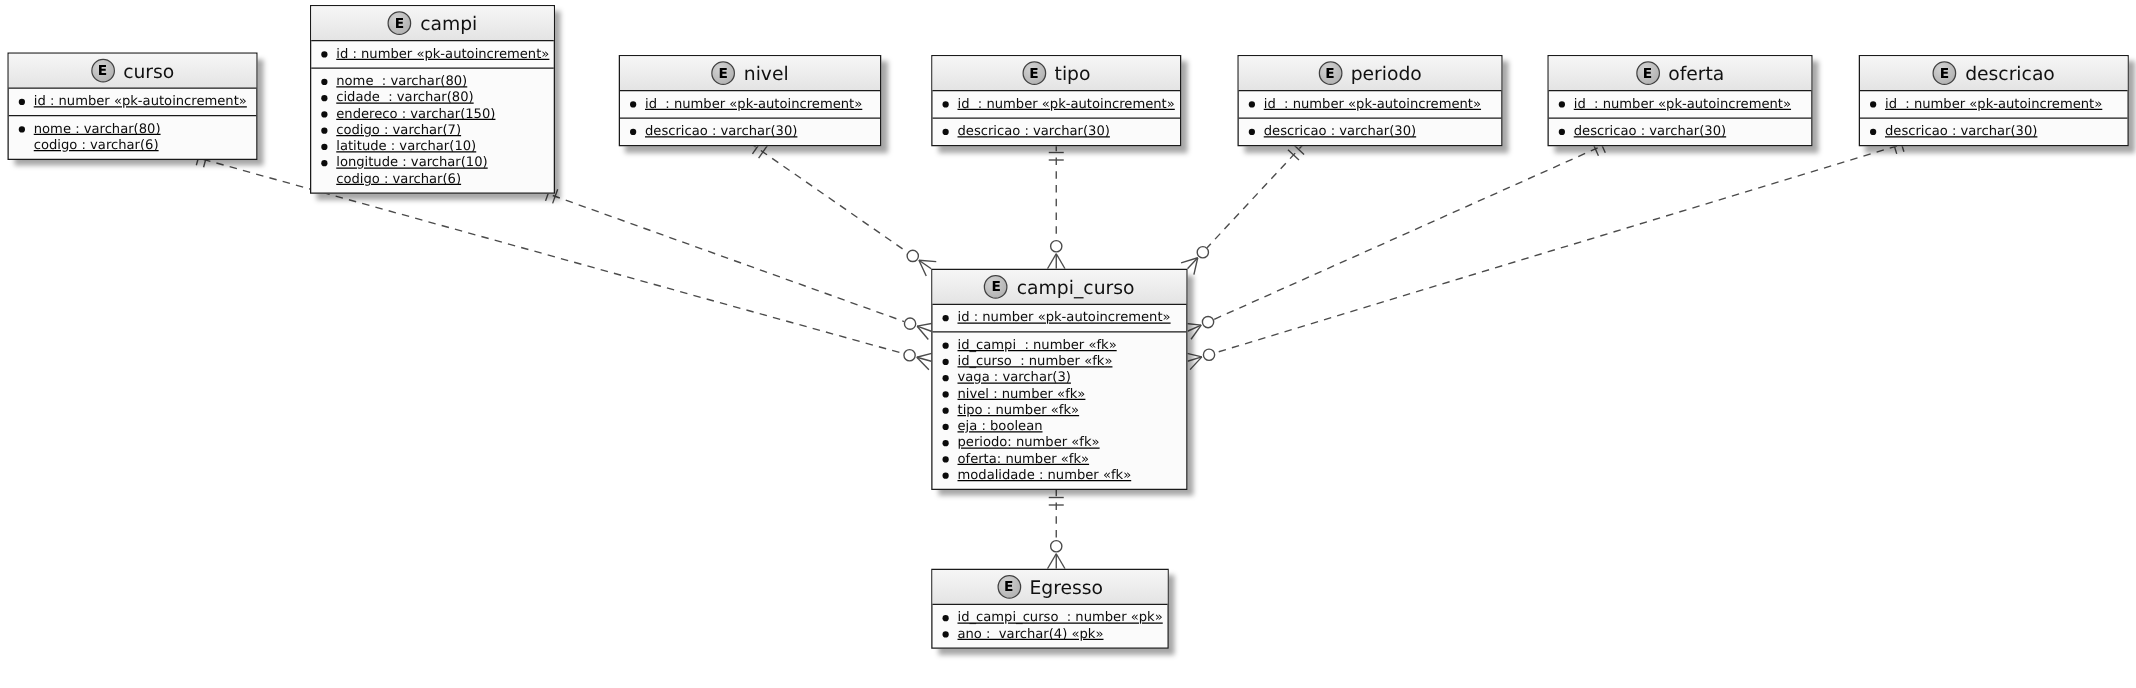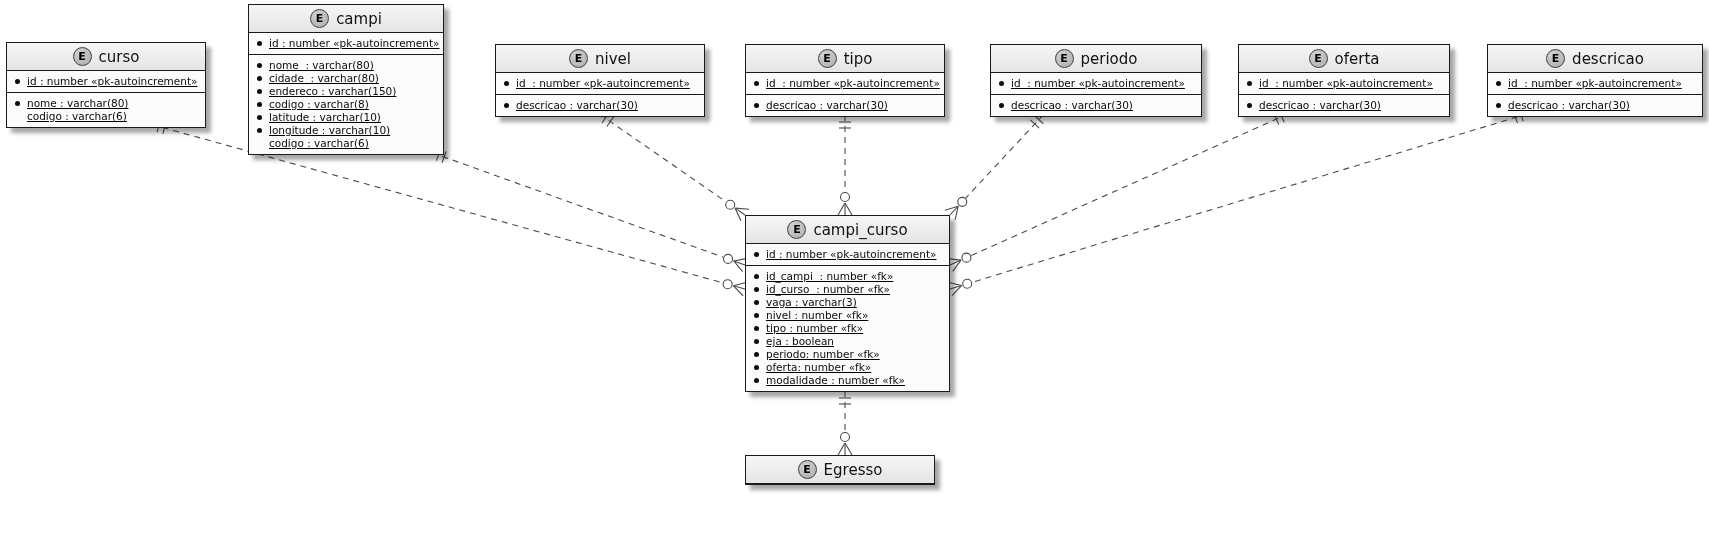--- a/index.html
+++ b/index.html
@@ -158,21 +158,21 @@
         <div class="attr">
           <span class="bullet"></span>
           <span class="attr-text">cidade  : varchar(80)</span>
         </div>
         <div class="attr">
           <span class="bullet"></span>
           <span class="attr-text">endereco : varchar(150)</span>
         </div>
         <div class="attr">
           <span class="bullet"></span>
-          <span class="attr-text">codigo : varchar(8)</span>
+          <span class="attr-text">codigo : varchar(7)</span>
         </div>
         <div class="attr">
           <span class="bullet"></span>
           <span class="attr-text">latitude : varchar(10)</span>
         </div>
         <div class="attr">
           <span class="bullet"></span>
           <span class="attr-text">longitude : varchar(10)</span>
         </div>
         <div class="attr">
@@ -318,15 +318,25 @@
         <div class="attr">
           <span class="bullet"></span>
           <span class="attr-text">modalidade : number «fk»</span>
         </div>
       </div>
     </div>
     <div class="entity" style="left: 745px; top: 455px; width: 190px;">
       <div class="ent-header">
         <span class="spot">E</span>
         <span class="ent-name">Egresso</span>
+      </div>
+      <div class="ent-sec">
+        <div class="attr">
+          <span class="bullet"></span>
+          <span class="attr-text">id_campi_curso  : number «pk»</span>
+        </div>
+        <div class="attr">
+          <span class="bullet"></span>
+          <span class="attr-text">ano :  varchar(4) «pk»</span>
+        </div>
       </div>
     </div>
   </div>
 
 </body></html>

